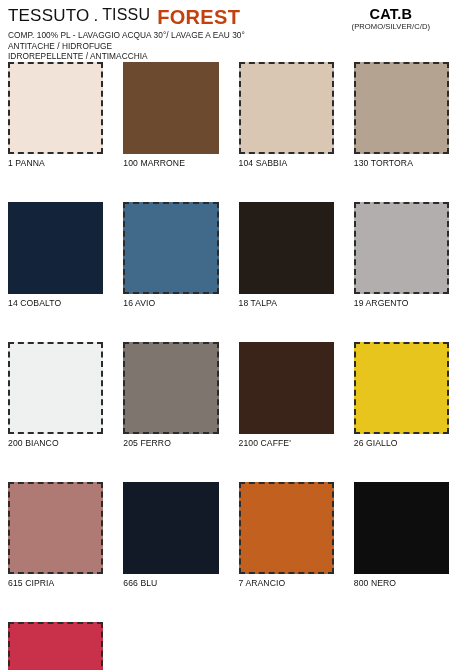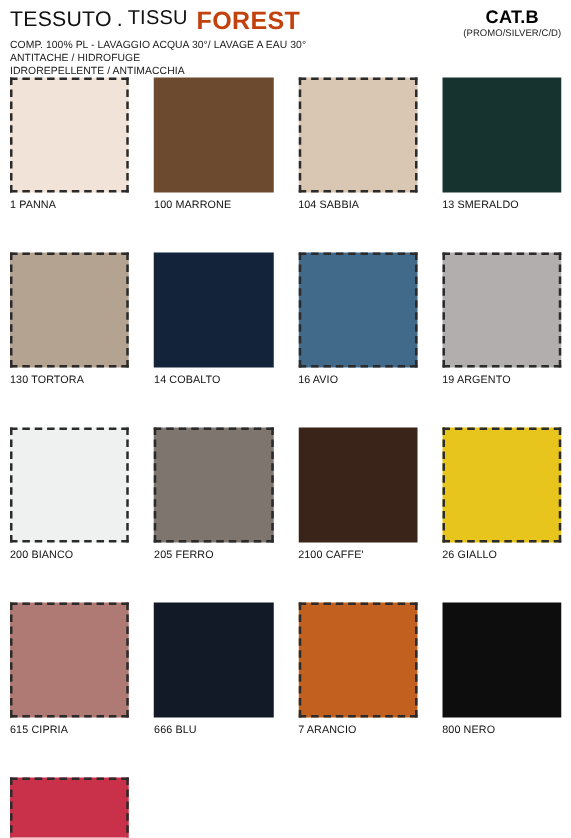--- a/index.html
+++ b/index.html
@@ -55,21 +55,21 @@
     line-height: 10.6px;
     color: #1a1a1a;
     letter-spacing: 0.05px;
     white-space: nowrap;
   }
   .sub-first { margin-top: 1px; }
 
   .cat-block {
     position: absolute;
     top: 7px;
-    right: 8px;
+    right: 27px;
     text-align: center;
   }
   .cat-main {
     font-size: 14.5px;
     font-weight: bold;
     color: #000;
     letter-spacing: 0.2px;
     line-height: 15px;
   }
   .cat-sub {
@@ -136,36 +136,36 @@
     </div>
     <div class="cell">
       <div class="swatch no-dash" style="background: rgb(107, 74, 48);"></div>
       <div class="label">100 MARRONE</div>
     </div>
     <div class="cell">
       <div class="swatch" style="background: rgb(217, 199, 179);"></div>
       <div class="label">104 SABBIA</div>
     </div>
     <div class="cell">
-      <div class="swatch no-dash" style="background: rgb(23, 51, 47);"></div>
-      <div class="label">13 SMERALDO</div>
-    </div>
-    <div class="cell">
       <div class="swatch" style="background: rgb(181, 163, 146);"></div>
       <div class="label">130 TORTORA</div>
     </div>
     <div class="cell">
       <div class="swatch no-dash" style="background: rgb(19, 35, 58);"></div>
       <div class="label">14 COBALTO</div>
     </div>
     <div class="cell">
       <div class="swatch" style="background: rgb(65, 105, 138);"></div>
       <div class="label">16 AVIO</div>
     </div>
     <div class="cell">
+      <div class="swatch no-dash" style="background: rgb(36, 28, 23);"></div>
+      <div class="label">18 TALPA</div>
+    </div>
+    <div class="cell">
       <div class="swatch" style="background: rgb(178, 174, 174);"></div>
       <div class="label">19 ARGENTO</div>
     </div>
     <div class="cell">
       <div class="swatch" style="background: rgb(238, 241, 240);"></div>
       <div class="label">200 BIANCO</div>
     </div>
     <div class="cell">
       <div class="swatch" style="background: rgb(125, 117, 110);"></div>
       <div class="label">205 FERRO</div>

